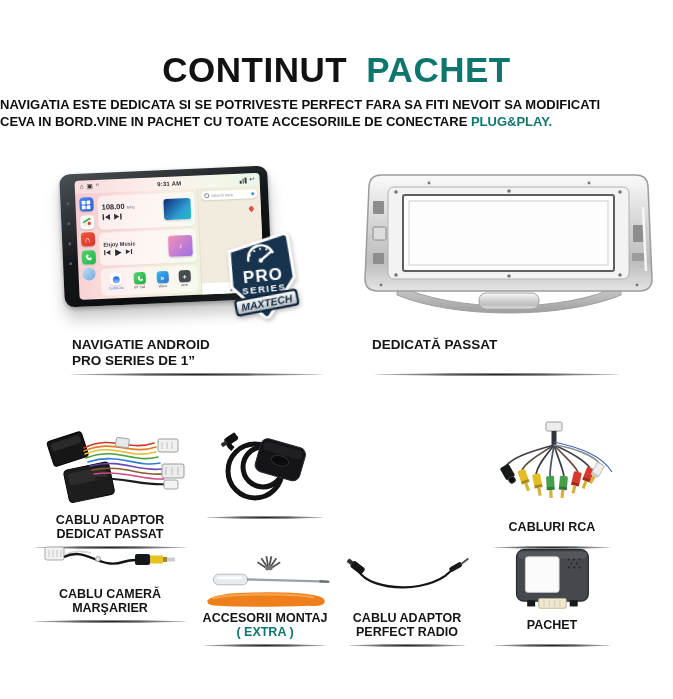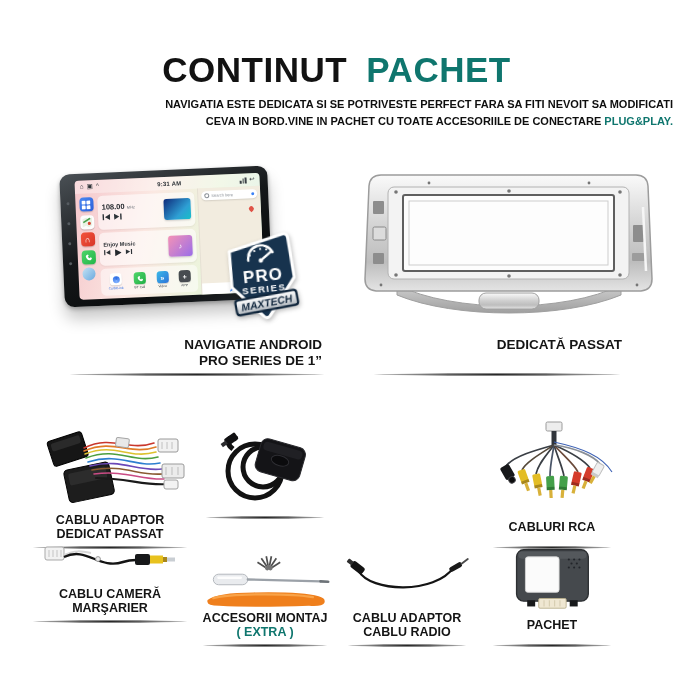--- a/index.html
+++ b/index.html
@@ -4,25 +4,25 @@
 <style>
   html,body{margin:0;padding:0;background:#fff;}
   .canvas{position:relative;width:673px;height:699px;background:#fff;overflow:hidden;
           font-family:"Liberation Sans",sans-serif;color:#161616;}
   .red{color:#0f766e;}
 
   
   .title{position:absolute;top:50px;left:0;width:100%;text-align:center;
          font-size:35px;font-weight:800;letter-spacing:.5px;color:#121212;}
   .title .red{margin-left:9px;}
-  .subtitle{position:absolute;top:96px;left:0;width:100%;text-align:right;
-            font-size:11px;font-weight:700;line-height:17px;color:#0e0e0e;}
+  .subtitle{position:absolute;top:96px;left:0;width:100%;text-align:left;
+            font-size:13px;font-weight:700;line-height:17px;color:#0e0e0e;}
 
   
-  .figcap{position:absolute;text-align:right;font-weight:800;font-size:13.5px;
+  .figcap{position:absolute;text-align:left;font-weight:800;font-size:13.5px;
           line-height:15.5px;color:#141414;}
   .swoosh{height:3px;border-radius:50%;
           background:radial-gradient(ellipse at center,rgba(20,20,20,.92) 0%,rgba(20,20,20,.45) 55%,rgba(20,20,20,0) 78%);}
   .capline{position:absolute;}
 
   
   .device{position:absolute;left:62px;top:170px;width:208px;height:133px;
           transform:rotate(-2.5deg);border-radius:10px;
           background:linear-gradient(160deg,#4a5055 0%,#15181a 45%,#0b0d0e 75%,#23272a 100%);
           box-shadow:0 12px 16px rgba(0,0,0,.22),0 2px 4px rgba(0,0,0,.3);}
@@ -529,21 +529,21 @@
           <rect x="2" y="13" width="7" height="5" rx="1" fill="#2e2e2e"></rect>
         </g>
         <g transform="rotate(-30 132 14)">
           <rect x="124" y="11" width="16" height="6" rx="2.5" fill="#1a1a1a"></rect>
           <path d="M140 14 l9 -1" stroke="#4a4a4a" stroke-width="2.2" stroke-linecap="round"></path>
         </g>
       </svg>
     </div>
     <div class="acc-cap">
       <div>CABLU ADAPTOR</div>
-      <div>CABLU RADIO</div>
+      <div>PERFECT RADIO</div>
     </div>
     <div class="swoosh acc-line"></div>
   </div>
 
   <div class="acc row2" style="left:488px;top:548px;width:128px">
     <div class="acc-img">
       <svg width="110" height="62" viewBox="0 0 110 70">
         <rect x="15" y="2" width="81" height="58" rx="8" fill="#45494d" stroke="#2c2f32" stroke-width="1.5"></rect>
         <rect x="17" y="4" width="77" height="8" rx="4" fill="#54585c"></rect>
         <rect x="25" y="10" width="38" height="40" rx="3" fill="#fbfbfb" stroke="#d7d7d7"></rect>

